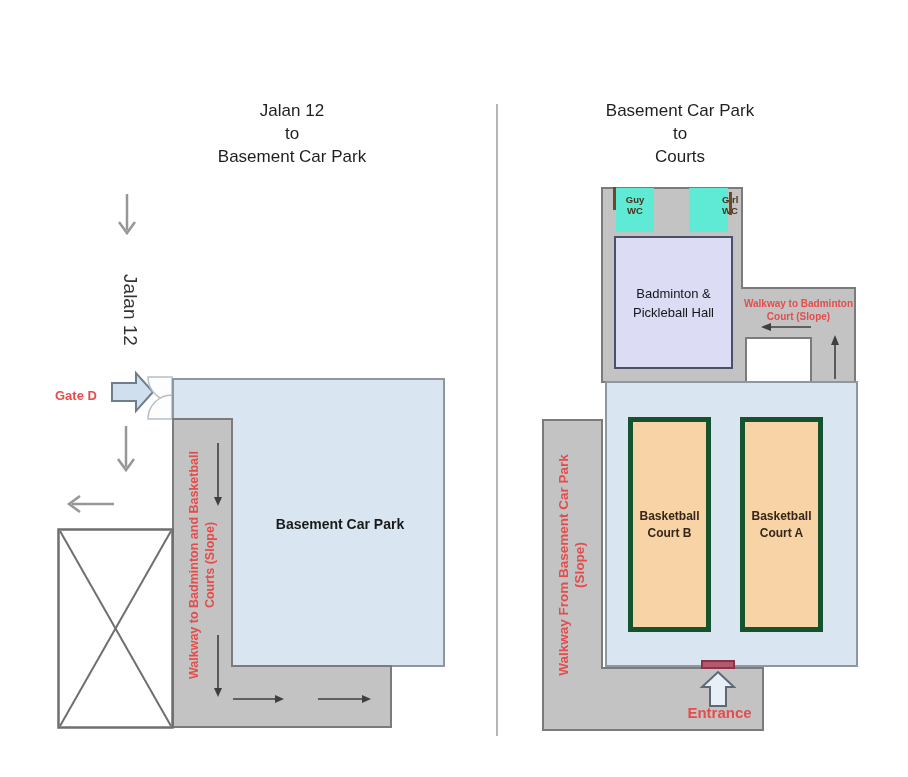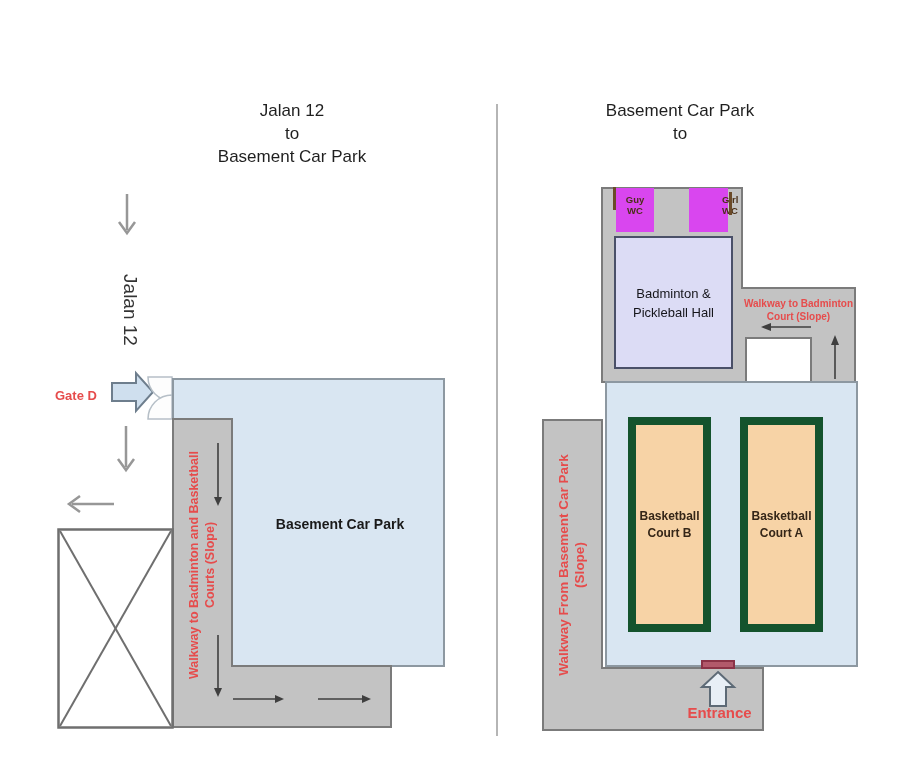--- a/index.html
+++ b/index.html
@@ -35,21 +35,21 @@
     left:240px;top:516px;width:200px;text-align:center;
     font-size:14px;font-weight:bold;color:#1a1a1a;
   }
   .walkway-left-text{
     left:57px;top:549px;width:290px;height:32px;font-size:12.5px;line-height:16px;
   }
   .walkway-right-text{
     left:422px;top:549px;width:300px;height:32px;font-size:13.5px;line-height:16px;
   }
   .wc-box{
-    width:38px;height:44px;background:#d946ef;box-sizing:border-box;
+    width:38px;height:44px;background:#5eead4;box-sizing:border-box;
     text-align:center;padding-top:6px;
     font-size:9.5px;font-weight:bold;color:#4a3018;line-height:11px;
   }
   .wc-box span{display:block;}
   .wall-seg{width:3px;background:#6b4a28;}
   .hall{
     left:614px;top:236px;width:119px;height:133px;background:#dcdcf5;
     border:2px solid #4a5068;box-sizing:border-box;
     display:flex;flex-direction:column;align-items:center;justify-content:center;
     font-size:13px;color:#15151a;line-height:19px;text-align:center;
@@ -57,21 +57,21 @@
   .walkway-badminton-label{
     left:742px;top:297px;width:113px;text-align:center;
     font-size:10px;font-weight:bold;line-height:13px;
   }
   .walkway-badminton-label span{display:block;}
   .cutout{
     left:745px;top:337px;width:67px;height:46px;background:#ffffff;
     border:2px solid #7b7b7b;border-bottom:none;box-sizing:border-box;
   }
   .court{
-    width:83px;height:215px;background:#f7d3a6;border:8px solid #14532d;box-sizing:border-box;
+    width:83px;height:215px;background:#f7d3a6;border:5px solid #14532d;box-sizing:border-box;
     display:flex;flex-direction:column;align-items:center;justify-content:center;
     font-size:12px;font-weight:bold;color:#352618;line-height:17px;text-align:center;
   }
   .court span{display:block;}
   .entrance-marker{
     left:701px;top:660px;width:34px;height:9px;background:#b2596b;
     border:2px solid #8b3347;box-sizing:border-box;z-index:5;
   }
   .entrance-label{
     left:672px;top:704px;width:95px;text-align:center;
@@ -148,20 +148,21 @@
 
   <svg class="abs" style="left:57px;top:528px;" width="117" height="201">
     <rect x="1.5" y="1.5" width="114" height="198" fill="#ffffff" stroke="#6f6f6f" stroke-width="2.5"></rect>
     <line x1="3" y1="3" x2="114" y2="198" stroke="#6f6f6f" stroke-width="2"></line>
     <line x1="114" y1="3" x2="3" y2="198" stroke="#6f6f6f" stroke-width="2"></line>
   </svg>
 
   <div class="abs panel-heading" style="left:570px;top:99px;">
     <span>Basement Car Park</span>
     <span>to</span>
+    <span>Courts</span>
   </div>
 
   <svg class="abs" style="left:600px;top:186px;" width="257" height="198">
     <polygon points="2,2 142,2 142,102 255,102 255,196 2,196" fill="#c3c3c3" stroke="#7b7b7b" stroke-width="2"></polygon>
   </svg>
 
   <div class="abs wc-box" style="left:616px;top:188px;">
     <span>Guy</span>
     <span>WC</span>
   </div>

